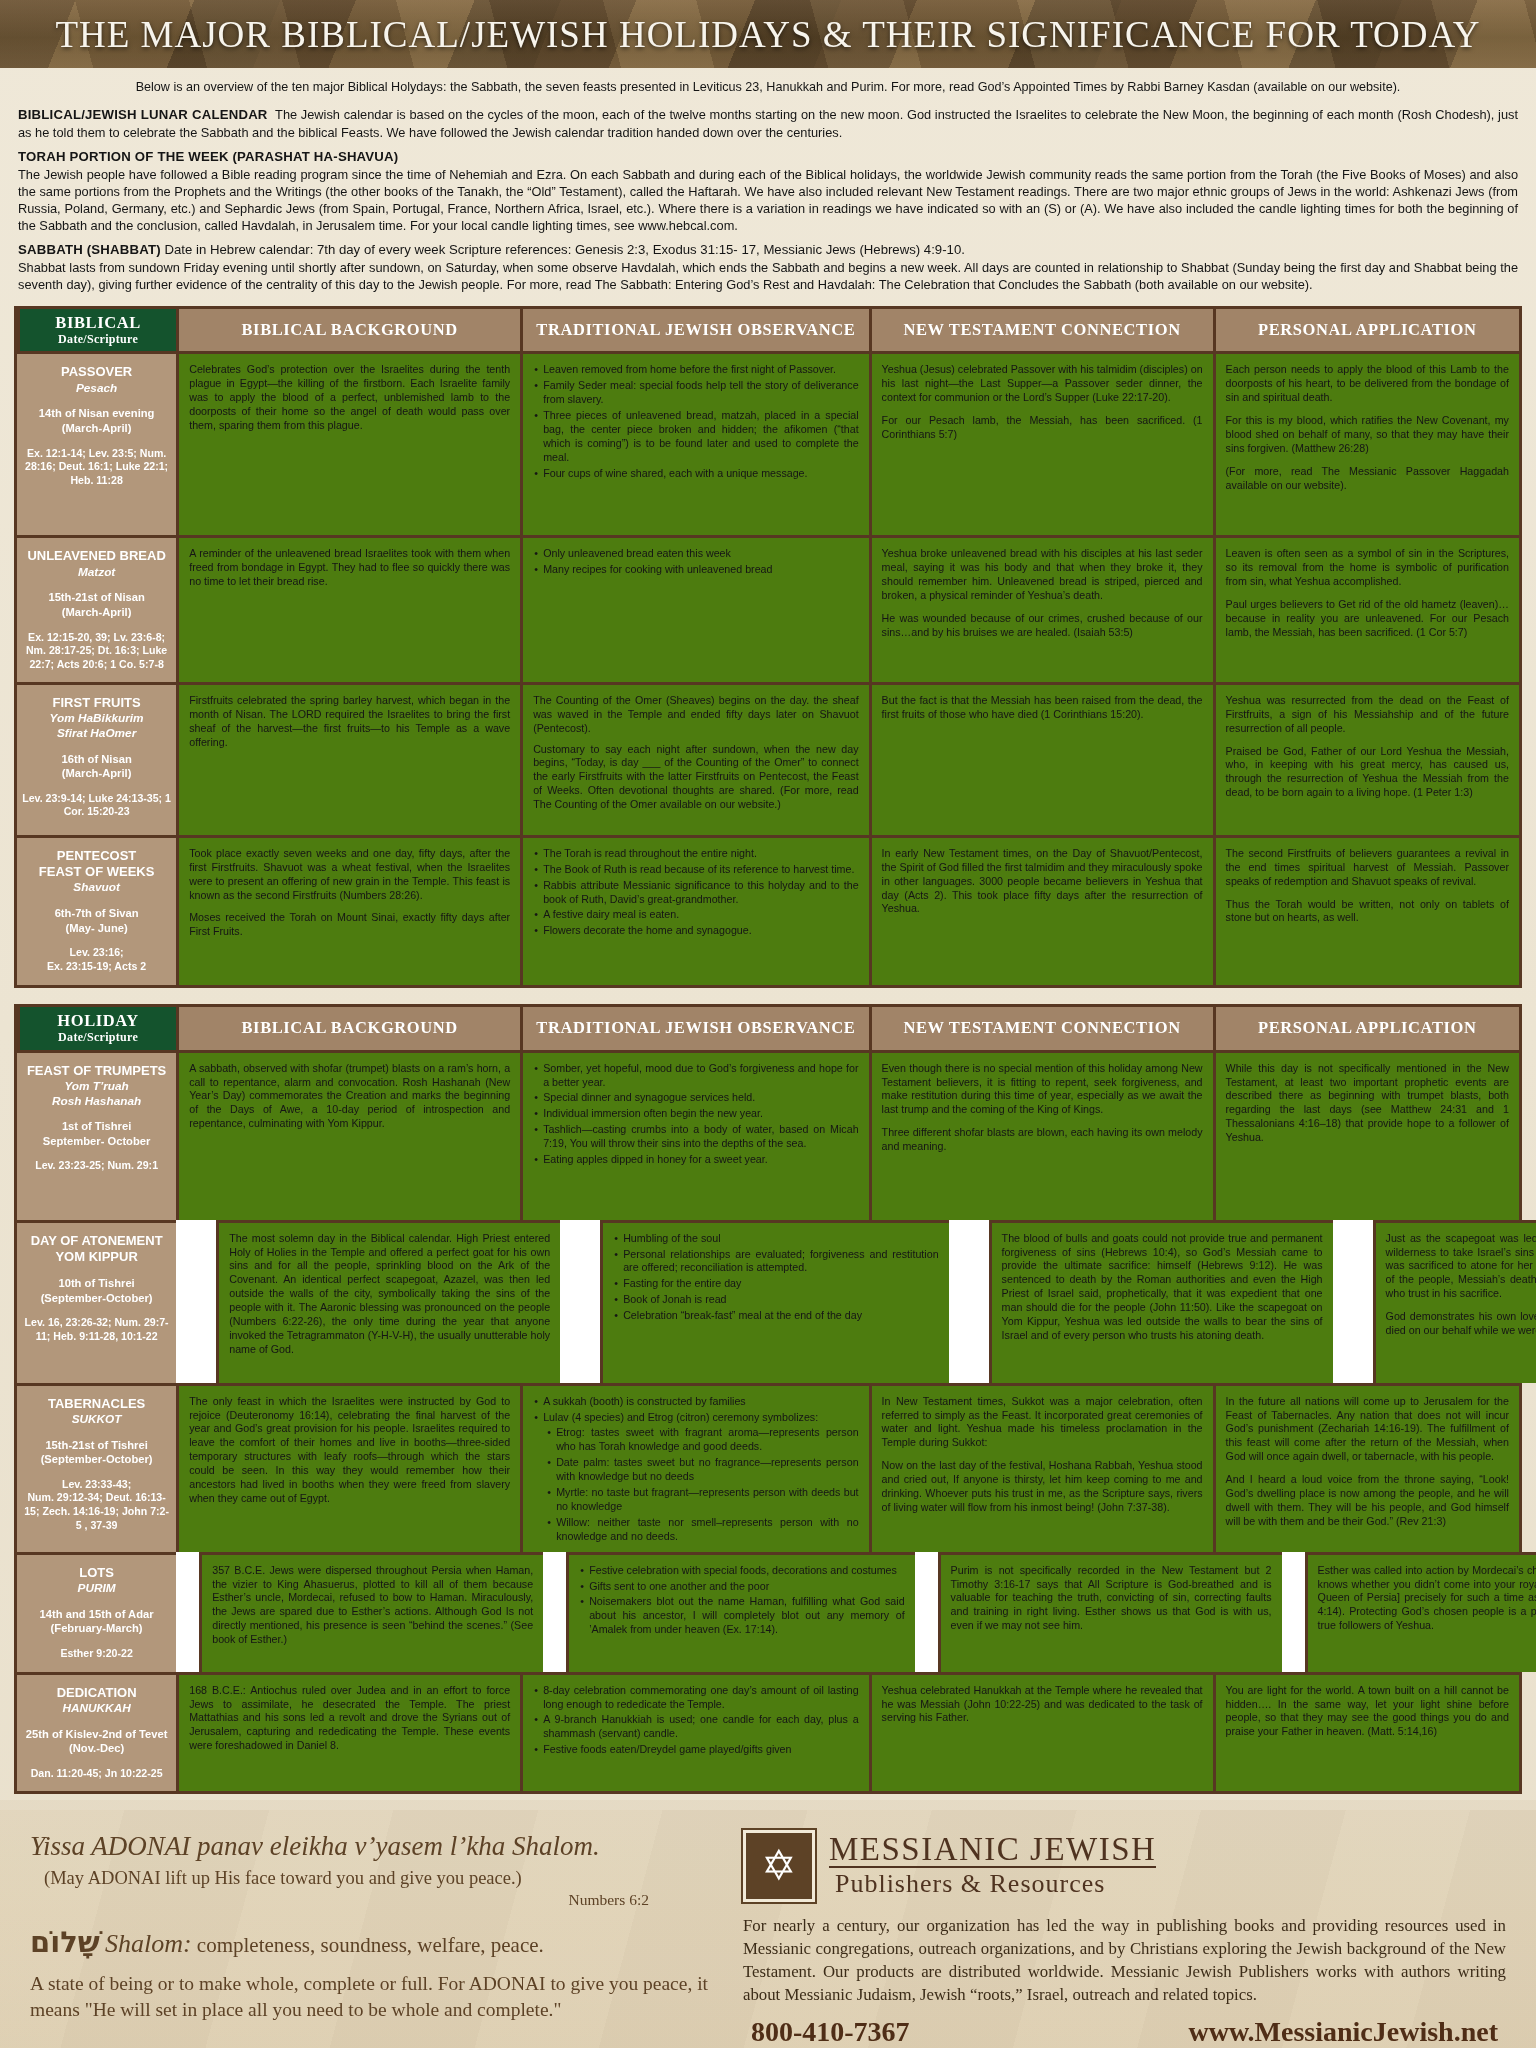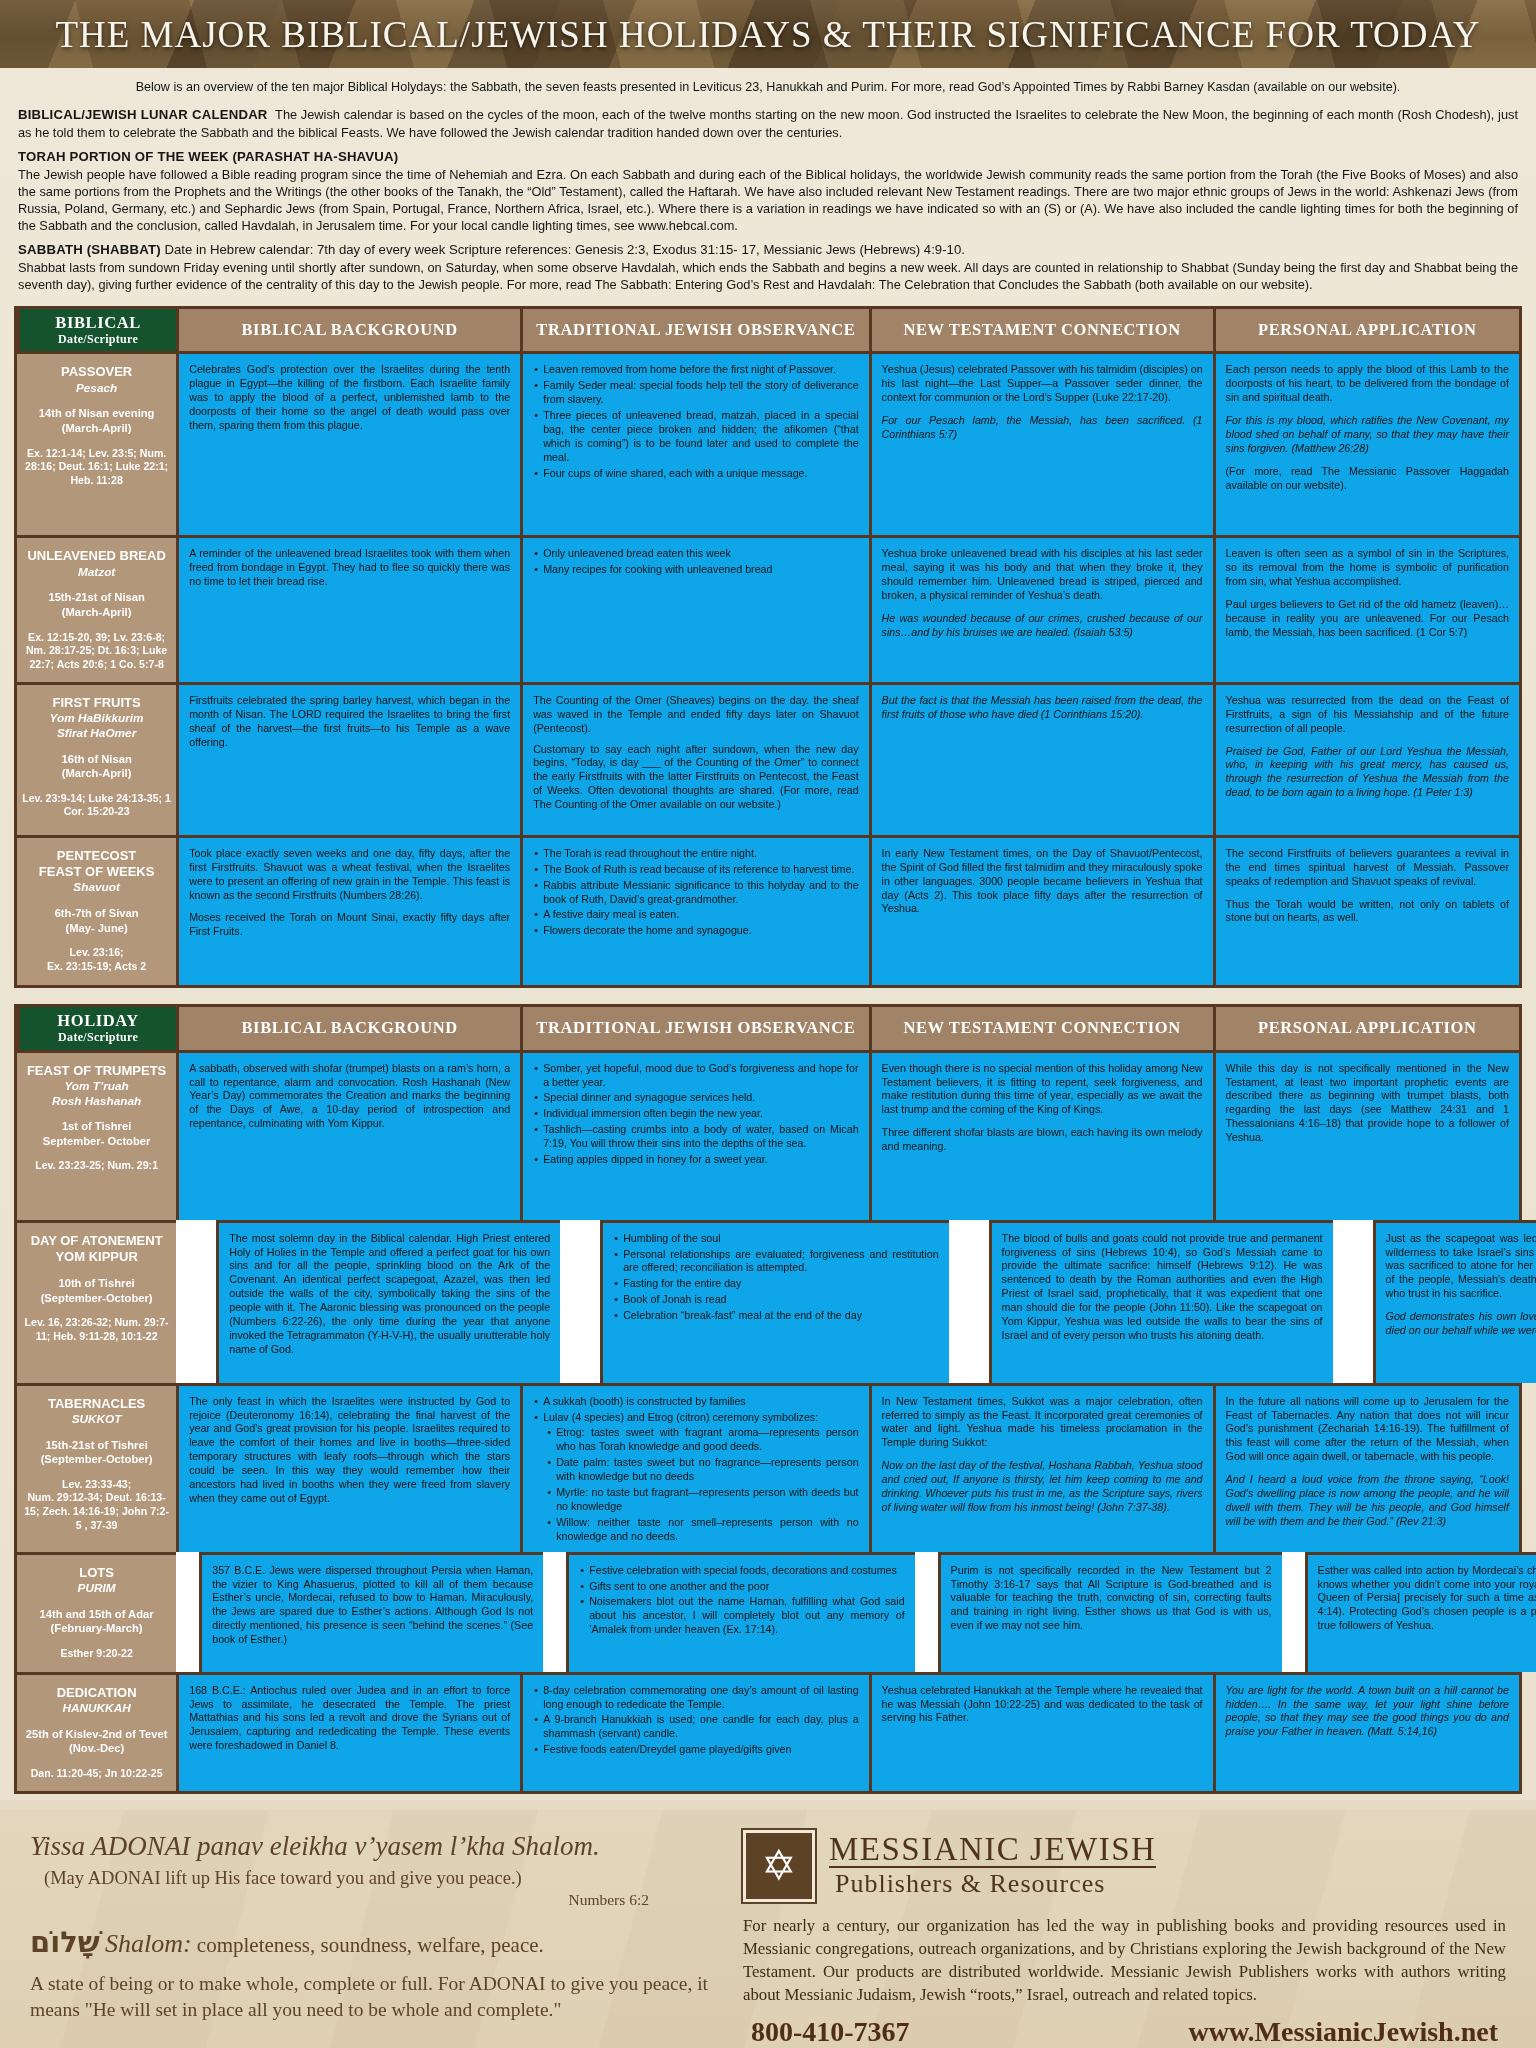--- a/index.html
+++ b/index.html
@@ -25,36 +25,36 @@
     font-size:37px; letter-spacing:1px; color:#f7f4ec;
     text-shadow:0 2px 4px rgba(0,0,0,.55);
     white-space:nowrap;
   }
   
   .intro{padding:10px 18px 4px;}
   .note{text-align:center; font-size:12.6px; margin:2px 0 12px;}
   .ipara{font-size:12.8px; line-height:1.33; text-align:justify; margin:0 0 3px;}
   .ihead{font-weight:bold; font-size:13.2px; letter-spacing:.2px;}
   .iheadline{margin:8px 0 2px; font-size:13.2px;}
-  .it{font-style:italic;}
+  .it{}
   
   .holtable{margin:6px 14px 16px; border:3px solid #573722; background:#fff;}
   .trow{display:grid; grid-template-columns:10.6% 22.9% 23.2% 22.9% 20.4%;}
   .trow > :first-child{border-left:none;}
   .thead .hcell{
     background:#a18468; color:#fff; font-family:"Liberation Serif", serif; font-weight:bold;
     text-align:center; padding:5px 4px; border-left:3px solid #573722;
     font-size:16.5px; letter-spacing:.6px; display:flex; flex-direction:column; justify-content:center;
     line-height:1.15;
   }
   .hcell.first{background:#14532d;}
   .hcell .hsub{font-size:12px; letter-spacing:.3px;}
   .tcell{
     border-left:3px solid #573722; border-top:3px solid #573722;
-    padding:9px 10px 6px; font-size:10.7px; line-height:1.3; background:#0ea5e9;
+    padding:9px 10px 6px; font-size:10.7px; line-height:1.3; background:#4d7c0f;
   }
   .tcell.side{
     background:#b2977b; color:#fff; text-align:center; font-weight:bold;
     padding:10px 5px; display:flex; flex-direction:column; align-items:center;
   }
   .side .hname{font-size:13px; line-height:1.25;}
   .side .hnameSub{font-style:italic; font-size:11.8px; line-height:1.25;}
   .side .hdate{margin-top:11px; font-size:11.2px; line-height:1.3;}
   .side .hscript{margin-top:11px; font-size:10.6px; line-height:1.3;}
   .cellp{margin:0 0 9px; text-align:justify;}

